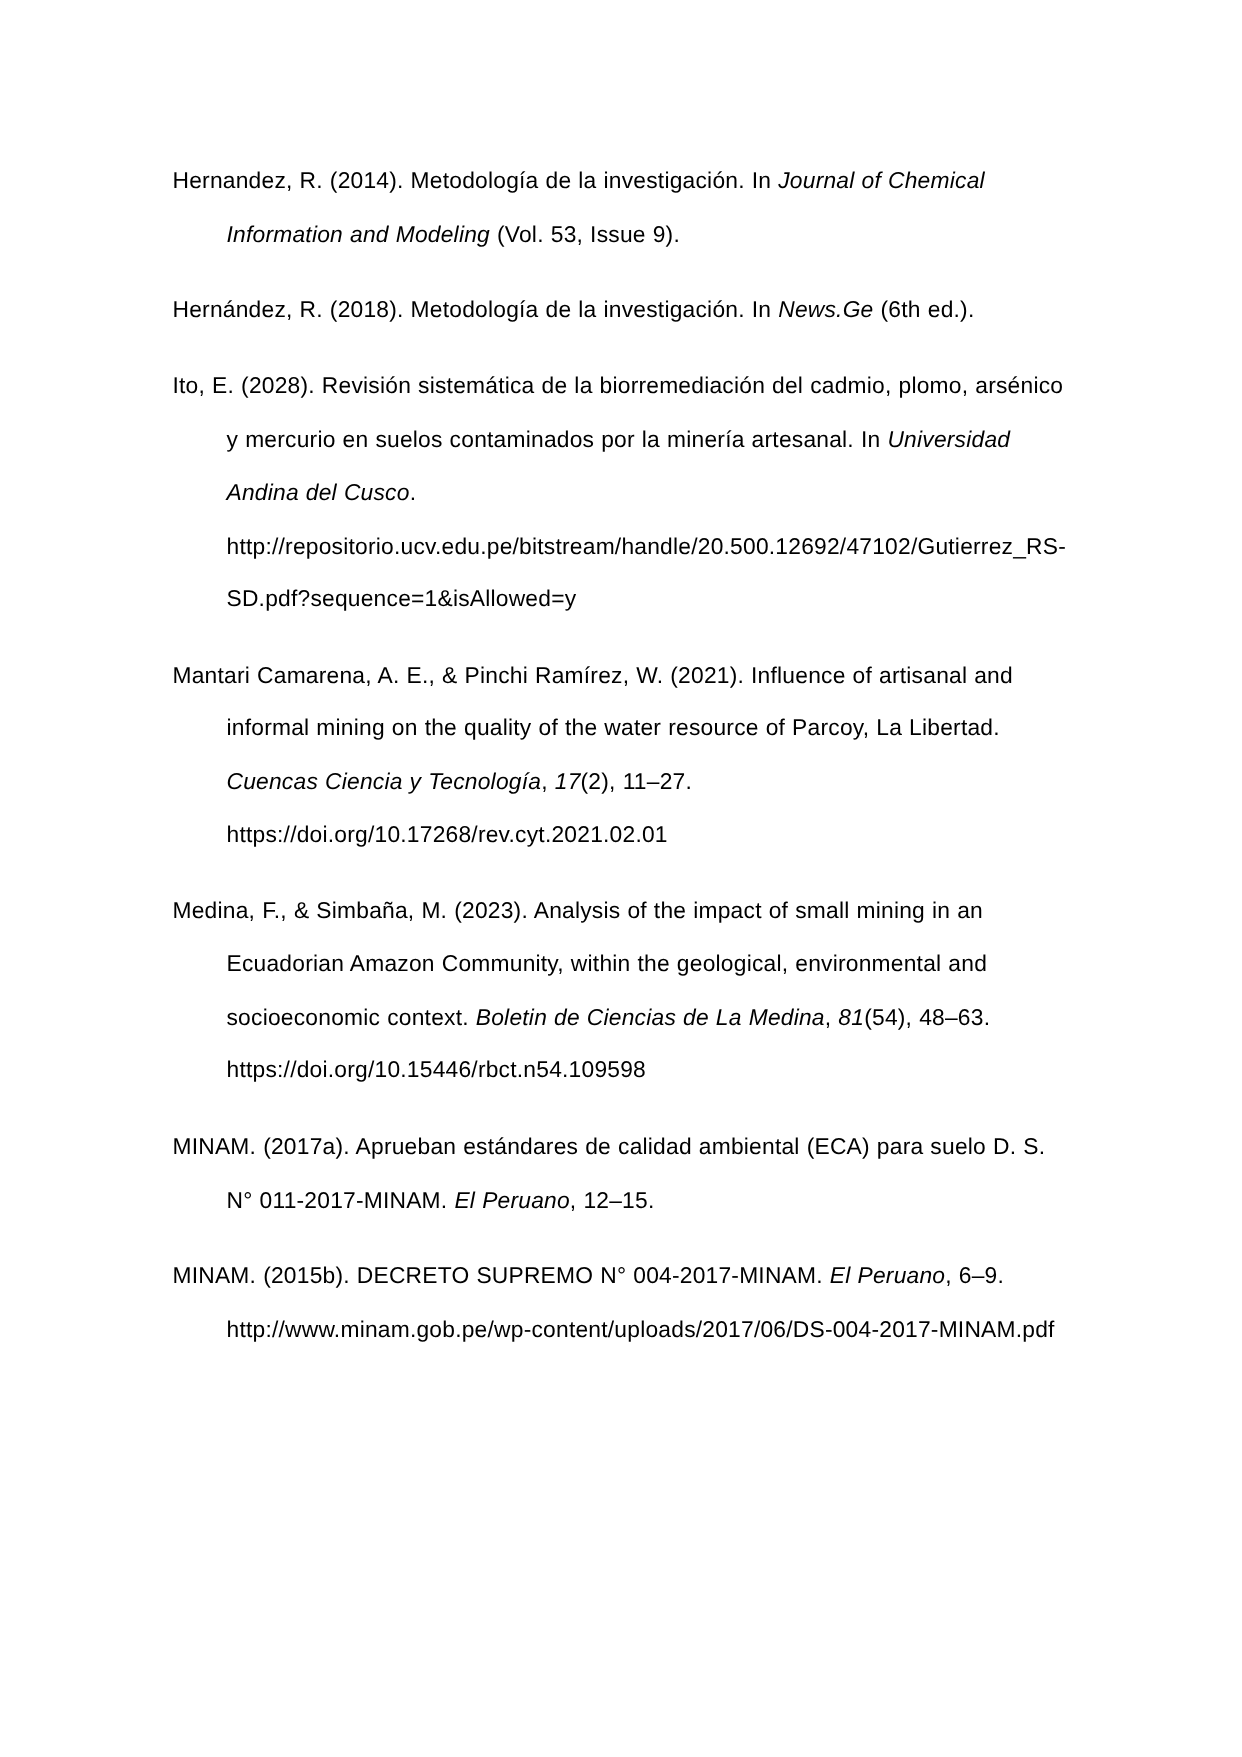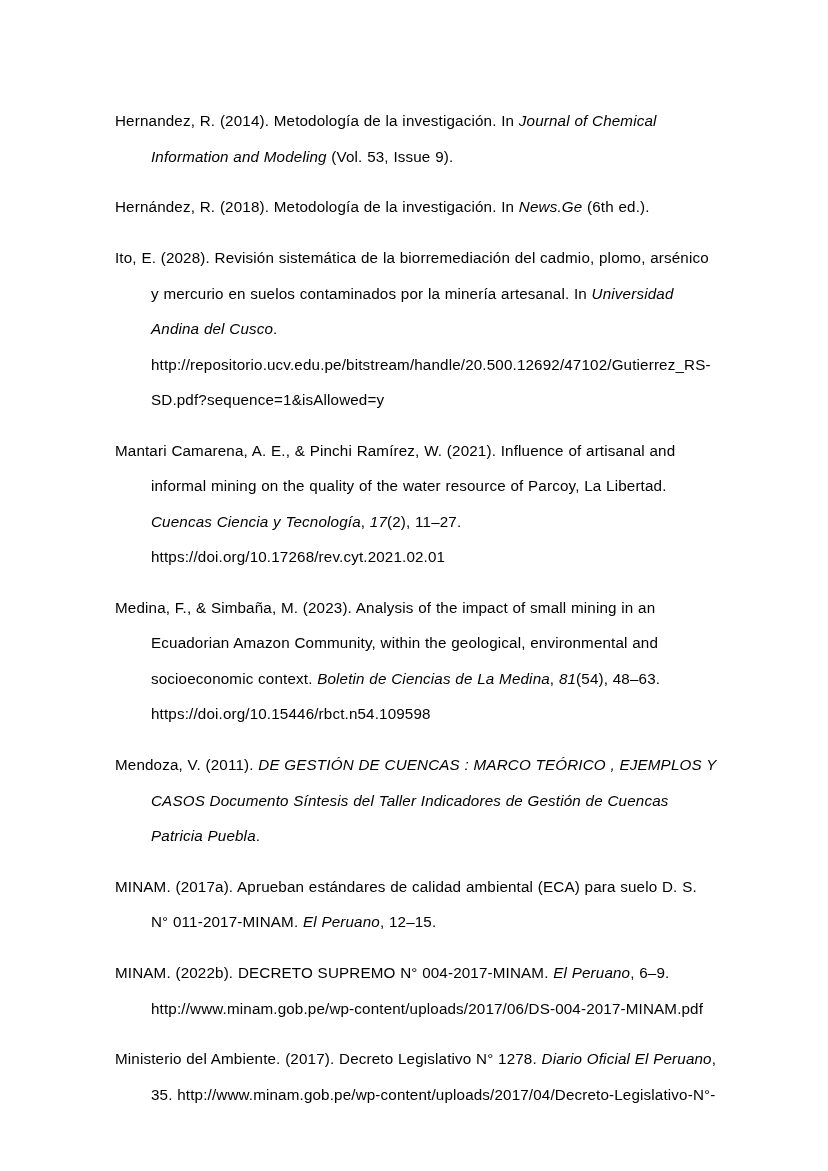--- a/index.html
+++ b/index.html
@@ -43,18 +43,16 @@
 </head>
 <body>
 
 <div class="page">
   <div class="reference-list">
       <p class="reference"><span>Hernandez, R. (2014). Metodología de la investigación. In </span><span class="it">Journal of Chemical Information and Modeling</span><span> (Vol. 53, Issue 9).</span></p>
       <p class="reference"><span>Hernández, R. (2018). Metodología de la investigación. In </span><span class="it">News.Ge</span><span> (6th ed.).</span></p>
       <p class="reference"><span>Ito, E. (2028). Revisión sistemática de la biorremediación del cadmio, plomo, arsénico y mercurio en suelos contaminados por la minería artesanal. In </span><span class="it">Universidad Andina del Cusco</span><span>. http://repositorio.ucv.edu.pe/bitstream/handle/20.500.12692/47102/Gutierrez_RS-SD.pdf?sequence=1&amp;isAllowed=y</span></p>
       <p class="reference"><span>Mantari Camarena, A. E., &amp; Pinchi Ramírez, W. (2021). Influence of artisanal and informal mining on the quality of the water resource of Parcoy, La Libertad. </span><span class="it">Cuencas Ciencia y Tecnología</span><span>, </span><span class="it">17</span><span>(2), 11–27. https://doi.org/10.17268/rev.cyt.2021.02.01</span></p>
       <p class="reference"><span>Medina, F., &amp; Simbaña, M. (2023). Analysis of the impact of small mining in an Ecuadorian Amazon Community, within the geological, environmental and socioeconomic context. </span><span class="it">Boletin de Ciencias de La Medina</span><span>, </span><span class="it">81</span><span>(54), 48–63. https://doi.org/10.15446/rbct.n54.109598</span></p>
-      <p class="reference"><span>Mendoza, V. (2011). </span><span class="it">DE GESTIÓN DE CUENCAS : MARCO TEÓRICO , EJEMPLOS Y CASOS Documento Síntesis del Taller Indicadores de Gestión de Cuencas Patricia Puebla</span><span>.</span></p>
       <p class="reference"><span>MINAM. (2017a). Aprueban estándares de calidad ambiental (ECA) para suelo D. S. N° 011-2017-MINAM. </span><span class="it">El Peruano</span><span>, 12–15.</span></p>
-      <p class="reference"><span>MINAM. (2022b). DECRETO SUPREMO N° 004-2017-MINAM. </span><span class="it">El Peruano</span><span>, 6–9. http://www.minam.gob.pe/wp-content/uploads/2017/06/DS-004-2017-MINAM.pdf</span></p>
-      <p class="reference"><span>Ministerio del Ambiente. (2017). Decreto Legislativo N° 1278. </span><span class="it">Diario Oficial El Peruano</span><span>, 35. http://www.minam.gob.pe/wp-content/uploads/2017/04/Decreto-Legislativo-N°-</span></p>
+      <p class="reference"><span>MINAM. (2015b). DECRETO SUPREMO N° 004-2017-MINAM. </span><span class="it">El Peruano</span><span>, 6–9. http://www.minam.gob.pe/wp-content/uploads/2017/06/DS-004-2017-MINAM.pdf</span></p>
     </div>
 </div>
 
 </body></html>

